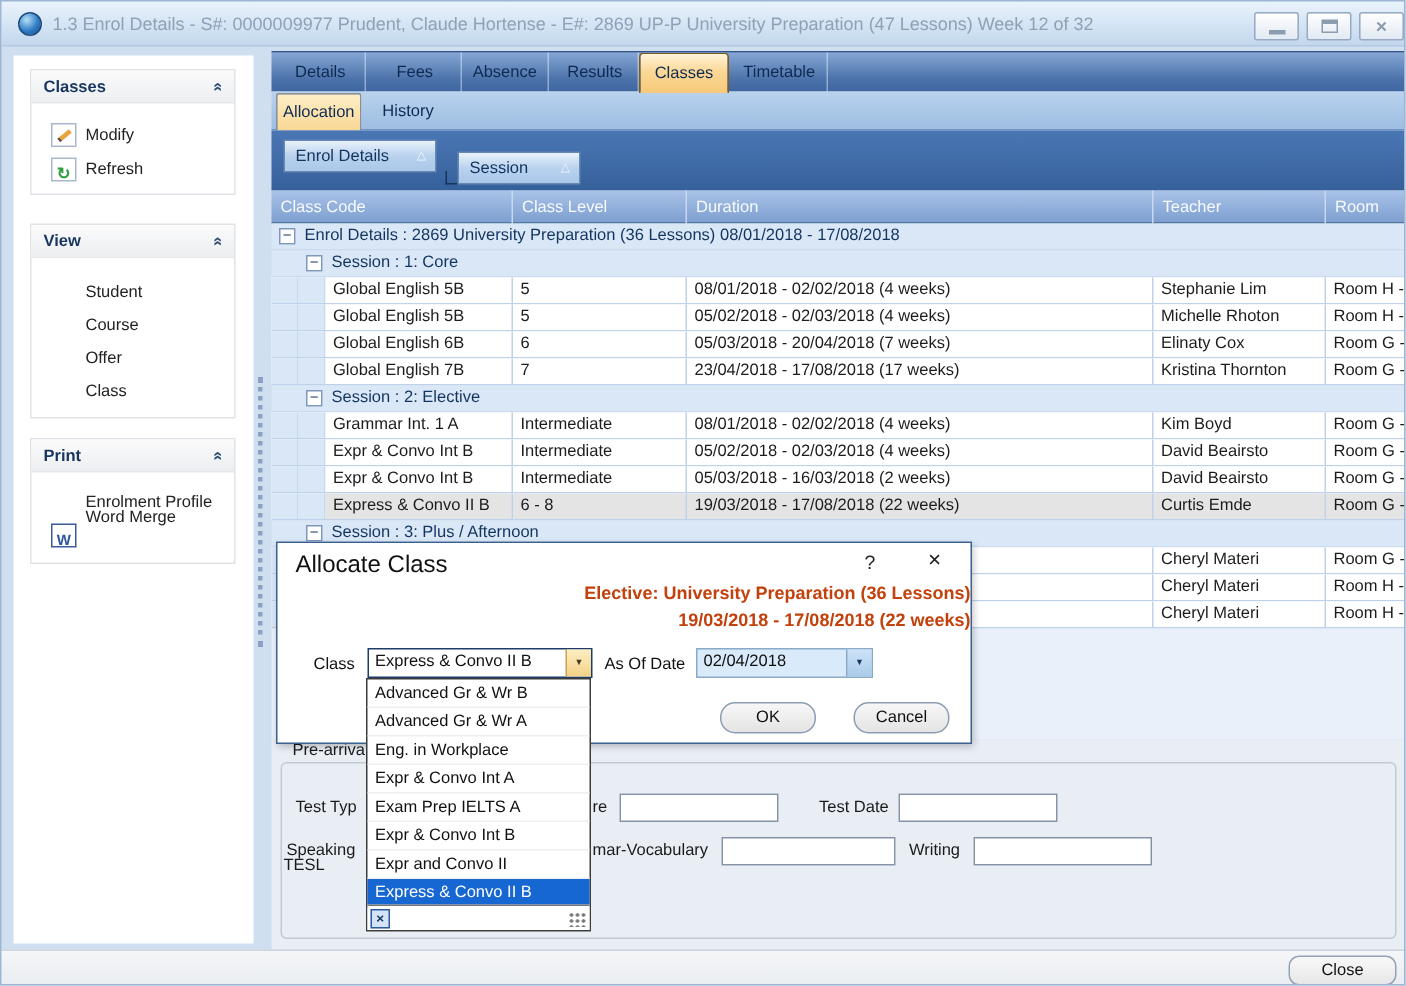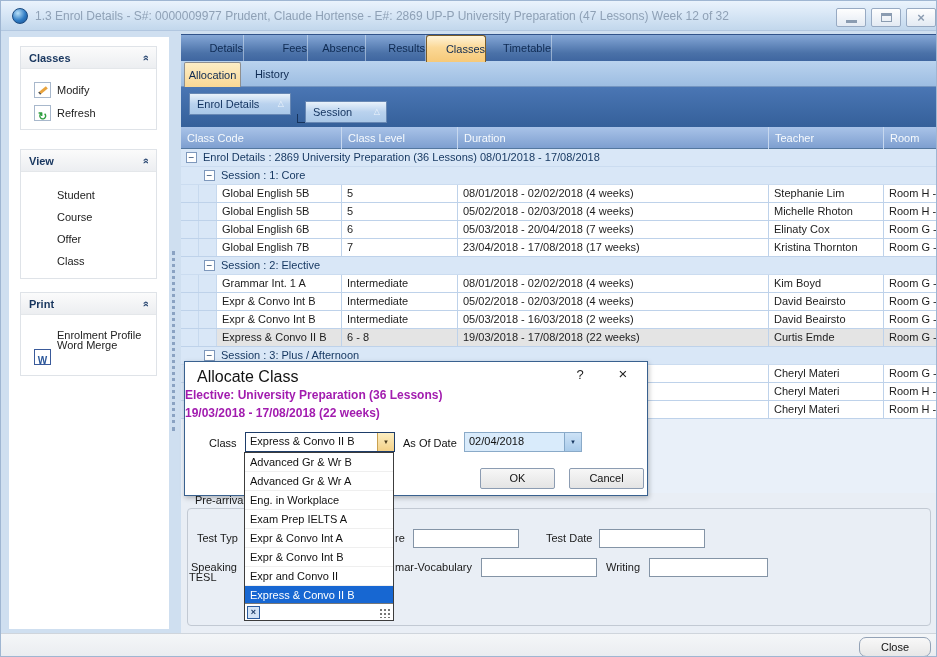--- a/index.html
+++ b/index.html
@@ -23,21 +23,21 @@
 .p-item{position:absolute;left:36px;font-size:11px;color:#222;line-height:17px;white-space:nowrap;cursor:default}
 .p-icon{position:absolute;left:13px;width:17px;height:16px;background:#fff;border:1px solid #a8b8cc;text-align:center}
 .pencil{position:absolute;left:3px;top:6px;width:10px;height:3px;background:linear-gradient(90deg,#555 15%,#e8a33d 15%);transform:rotate(-40deg)}
 .refresh-g{font-size:11px;font-weight:bold;color:#2f9e3f;line-height:14px}
 .word-ic{border-color:#3a5a9a}
 .word-g{font-size:10px;font-weight:bold;color:#2b579a;line-height:14px}
 .splitter{position:absolute;left:171px;top:250px;height:180px;width:0;border-left:3px dotted #8aa2c2}
 
 
 .tabbar{position:absolute;left:180px;top:33px;width:757px;height:27px;background:linear-gradient(180deg,#85a7d6,#4a71a8 70%,#3f66a0);border-top:1px solid #31538a}
-.tab{position:absolute;top:0;height:27px;line-height:27px;text-align:right;font-size:11px;color:#0e2a52;border-right:1px solid rgba(240,248,255,.45);cursor:default}
+.tab{position:absolute;top:0;height:27px;line-height:27px;text-align:center;font-size:11px;color:#0e2a52;border-right:1px solid rgba(240,248,255,.45);cursor:default}
 .tab.active{background:linear-gradient(180deg,#fff3d8,#fbd896 45%,#f6c979);border:1px solid #7a5c28;border-bottom:none;border-radius:3px 3px 0 0;z-index:2}
 .subtabbar{position:absolute;left:180px;top:60px;width:757px;height:26px;background:linear-gradient(180deg,#bad3ee,#9dbde2);border-bottom:1px solid #7495c0}
 .subtab{position:absolute;top:1px;height:25px;line-height:25px;font-size:11px;color:#0e2a52;text-align:center;cursor:default}
 .subtab.active{background:linear-gradient(180deg,#fdeec6,#f9d795);border:1px solid #8f8f8f;border-bottom:none;border-radius:2px 2px 0 0}
 
 
 .groupbar{position:absolute;left:180px;top:86px;width:757px;height:40px;background:linear-gradient(180deg,#4a76b4,#35609a)}
 .gb-btn{position:absolute;height:22px;background:linear-gradient(180deg,#e9f2fb,#b9d2ee 50%,#aac8e8);border:1px solid #6888b4;font-size:11px;color:#12325e;line-height:20px;cursor:default}
 .gb-lbl{position:absolute;left:7px;top:0;line-height:20px;white-space:nowrap}
 .gb-tri{position:absolute;right:6px;top:1px;font-size:8px;color:#eef4fb;line-height:18px}
@@ -75,30 +75,30 @@
 
 
 .footer{position:absolute;left:0;top:632px;width:937px;height:25px;background:linear-gradient(#f4f6f8,#e9ecf0);border-top:1px solid #cfd5dc}
 .close-btn{position:absolute;left:858px;top:3px;width:72px;height:20px;background:linear-gradient(#f8f8f8,#e7e7e7);border:1px solid #93a2b6;border-radius:7px;font-size:11px;color:#111;text-align:center;line-height:18px;cursor:default}
 
 
 .dialog{position:absolute;left:183px;top:360px;width:464px;height:135px;background:#fff;border:1px solid #39618f;box-shadow:1px 2px 5px rgba(0,0,0,.25);z-index:20}
 .dlg-title{position:absolute;left:12px;top:6px;font-size:16px;color:#111}
 .dlg-help{position:absolute;left:385px;top:5px;width:20px;text-align:center;font-size:13px;color:#222;cursor:default}
 .dlg-x{position:absolute;left:426px;top:3px;width:24px;text-align:center;font-size:15px;color:#222;cursor:default}
-.dlg-h{position:absolute;left:0;width:100%;text-align:left;font-weight:bold;font-size:12px;color:#a21caf}
+.dlg-h{position:absolute;left:0;width:100%;text-align:right;font-weight:bold;font-size:12px;color:#c2410c}
 .dlg-lbl{position:absolute;font-size:11px;color:#111}
 .combo{position:absolute;height:20px}
 .combo .val{position:absolute;left:4px;top:2px;font-size:11px;color:#111;white-space:nowrap}
 .combo .cbtn{position:absolute;right:0;top:0;width:17px;height:18px;text-align:center;font-size:6px;line-height:18px}
 .combo.classc{left:60px;top:70px;width:150px;background:#fff;border:1px solid #1d3c68}
 .classc .cbtn{background:linear-gradient(#fceec2,#f4d188);border-left:1px solid #c9a150;color:#4a3a1a}
 .combo.datec{left:279px;top:70px;width:118px;background:#d9ebfb;border:1px solid #8aaac8}
 .datec .cbtn{background:linear-gradient(#cde2f6,#a9cbea);border-left:1px solid #85a8c8;color:#16365f}
-.dlg-btn{position:absolute;top:106px;width:75px;height:21px;background:linear-gradient(#f7f7f7,#e4e4e4);border:1px solid #8c9cb2;border-radius:2px;text-align:center;line-height:19px;font-size:11px;color:#111;cursor:default}
+.dlg-btn{position:absolute;top:106px;width:64px;height:21px;background:linear-gradient(#f7f7f7,#e4e4e4);border:1px solid #8c9cb2;border-radius:10px;text-align:center;line-height:19px;font-size:11px;color:#111;cursor:default}
 
 
 .ddl{position:absolute;left:243px;top:451px;width:150px;height:169px;background:#fff;border:1px solid #3c3c3c;z-index:30}
 .opt{height:19px;line-height:18px;font-size:11px;color:#111;padding-left:5px;border-bottom:1px solid #efefef;white-space:nowrap;overflow:hidden;cursor:default}
 .opt.sel{background:#1767d2;color:#fff;border-bottom-color:#1767d2}
 .ddl-foot{position:absolute;left:0;bottom:0;width:100%;height:17px;border-top:1px solid #777;background:#fff}
 .ddl-x{position:absolute;left:2px;top:2px;width:13px;height:13px;background:#d4e4f6;border:1px solid #2c5c9e;color:#14335f;font-size:9px;line-height:11px;text-align:center;font-weight:bold;cursor:default}
 .grip{position:absolute;right:2px;top:4px;width:12px;height:10px;background-image:radial-gradient(#777 1px,transparent 1.3px);background-size:4px 4px;cursor:default}
 </style>
 </head>
@@ -335,22 +335,22 @@
       <span class="cbtn">▼</span>
     </div>
     <div class="dlg-btn" style="left:295px">OK</div>
     <div class="dlg-btn" style="left:384px">Cancel</div>
   </div>
 
   <div class="ddl">
     <div class="opt">Advanced Gr &amp; Wr B</div>
     <div class="opt">Advanced Gr &amp; Wr A</div>
     <div class="opt">Eng. in Workplace</div>
+    <div class="opt">Expr &amp; Convo Int A</div>
     <div class="opt">Exam Prep IELTS A</div>
-    <div class="opt">Expr &amp; Convo Int A</div>
     <div class="opt">Expr &amp; Convo Int B</div>
     <div class="opt">Expr and Convo II</div>
     <div class="opt sel">Express &amp; Convo II B</div>
     <div class="ddl-foot">
       <span class="ddl-x">×</span>
       <span class="grip"></span>
     </div>
   </div>
 
 </div>

